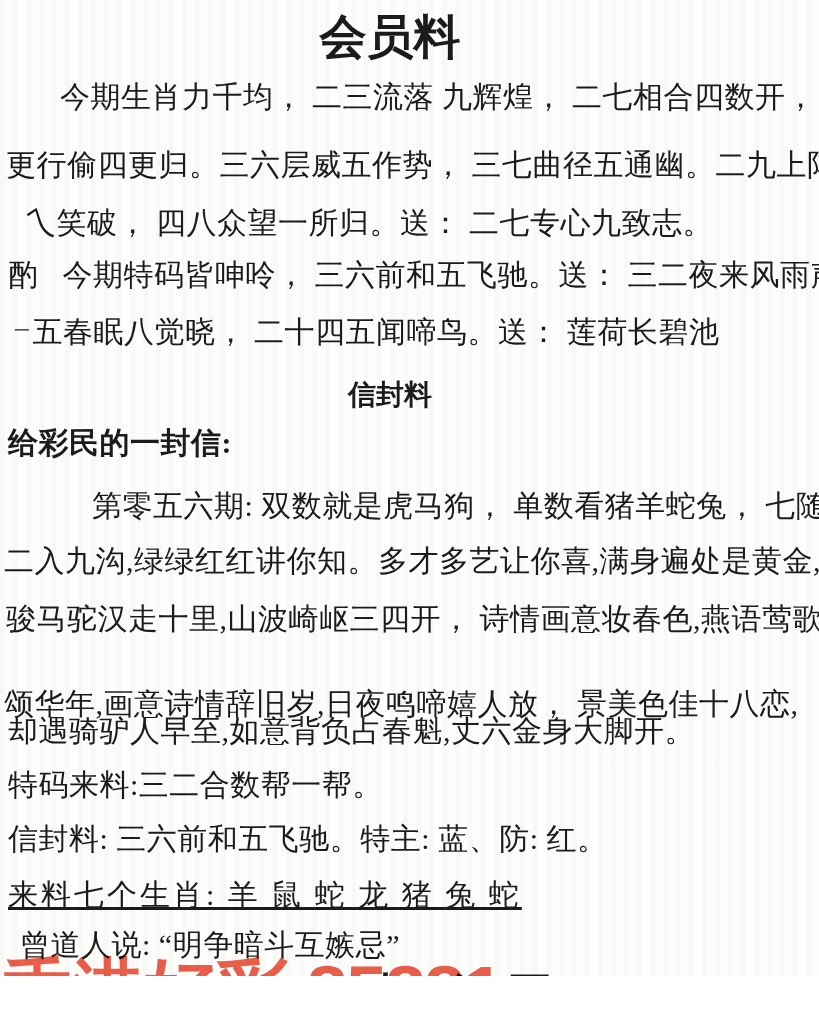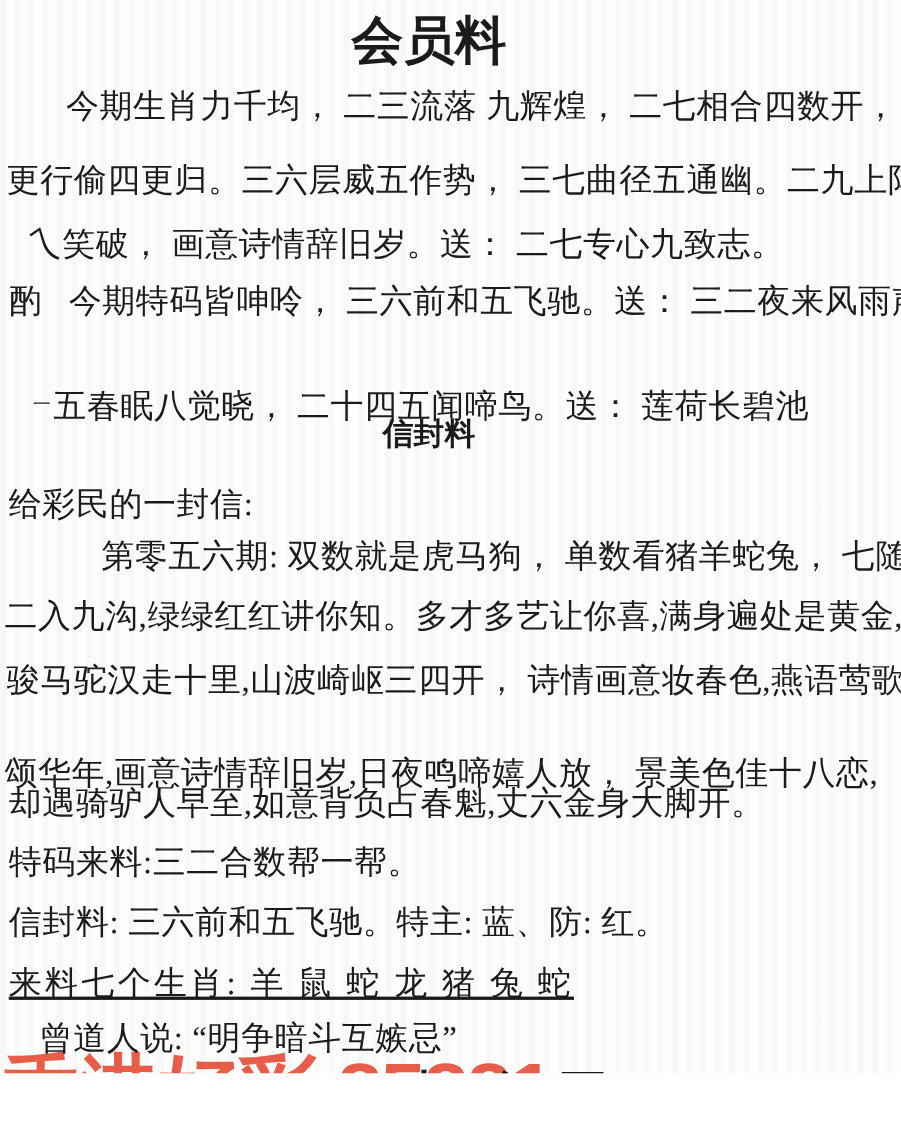--- a/index.html
+++ b/index.html
@@ -29,34 +29,34 @@
   }
   .t1{top:6px;font-size:47px;}
   .t2{top:376px;font-size:28px;}
   .pfx{display:inline-block;}
   
   .m0{top:78px;left:60px;}
   .m1{top:146px;left:6px;}
   .m2{top:204px;left:26px;}
   .m3{top:256px;left:8px;}
   .m3 .pfx{margin-right:24px;}
-  .m4{top:312px;left:30px;margin-top:38px;}
+  .m4{top:312px;left:14px;}
   .m4 .pfx{font-size:16px;vertical-align:6px;margin-right:2px;}
   .m5{top:372px;left:6px;}
   
-  .e0{top:440px;left:8px;}
+  .e0{top:424px;left:8px;font-weight:bold;}
   .e1{top:487px;left:92px;}
   .e2{top:542px;left:4px;}
   .e3{top:600px;left:6px;}
   .e4{top:685px;left:4px;}
   .e5{top:712px;left:8px;}
   .e6{top:766px;left:8px;}
   .e7{top:820px;left:8px;}
   .e8{top:876px;left:8px;letter-spacing:3px;text-decoration:underline;}
-  .e9{top:926px;left:36px;}
+  .e9{top:926px;left:20px;}
   .footer-big{
     position:absolute;
     top:962px;left:295px;
     font-size:58px;
     letter-spacing:10px;
     white-space:nowrap;
   }
   .watermark{
     position:absolute;
     top:944px;left:0px;
@@ -70,21 +70,21 @@
 </style>
 </head>
 <body>
 
 <div class="page">
 
   <div class="title t1">会员料</div>
 
   <div class="line m0"><span>今期生肖力千均， 二三流落 九辉煌， 二七相合四数开， 三</span></div>
   <div class="line m1"><span>更行偷四更归。三六层威五作势， 三七曲径五通幽。二九上阵</span></div>
-  <div class="line m2"><span class="pfx">乀</span><span>笑破， 画意诗情辞旧岁。送： 二七专心九致志。</span></div>
+  <div class="line m2"><span class="pfx">乀</span><span>笑破， 四八众望一所归。送： 二七专心九致志。</span></div>
   <div class="line m3"><span class="pfx">酌</span><span>今期特码皆呻呤， 三六前和五飞驰。送： 三二夜来风雨声。</span></div>
   <div class="line m4"><span class="pfx">一</span><span>五春眠八觉晓， 二十四五闻啼鸟。送： 莲荷长碧池</span></div>
 
   <div class="title t2">信封料</div>
 
   <div class="line e0"><span>给彩民的一封信:</span></div>
   <div class="line e1"><span>第零五六期: 双数就是虎马狗， 单数看猪羊蛇兔， 七随三</span></div>
   <div class="line e2"><span>二入九沟,绿绿红红讲你知。多才多艺让你喜,满身遍处是黄金,</span></div>
   <div class="line e3"><span>骏马驼汉走十里,山波崎岖三四开， 诗情画意妆春色,燕语莺歌</span></div>
   <div class="line e4"><span>颂华年,画意诗情辞旧岁,日夜鸣啼嬉人放， 景美色佳十八恋,</span></div>

